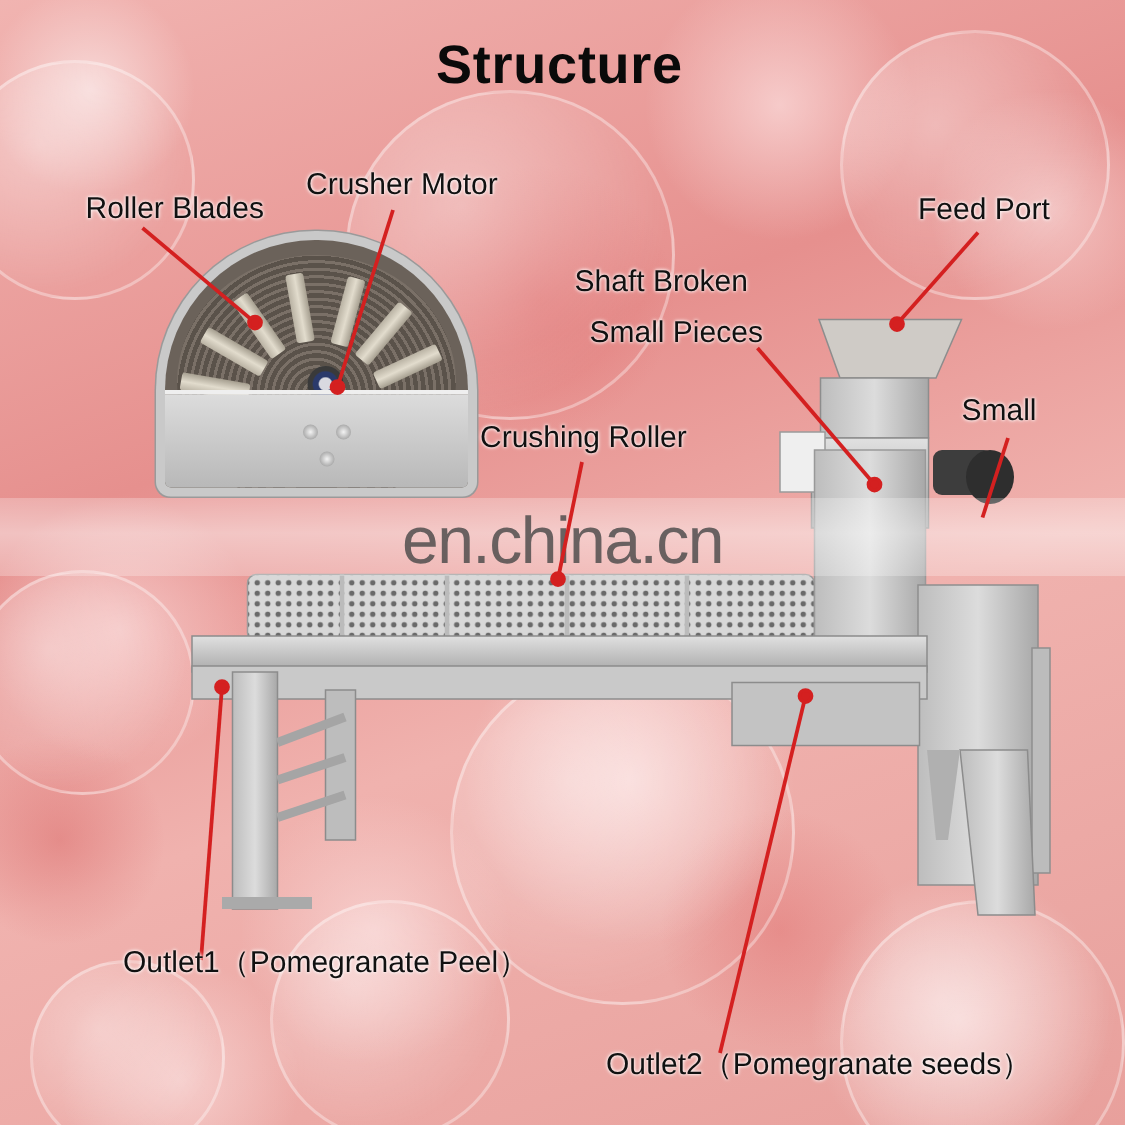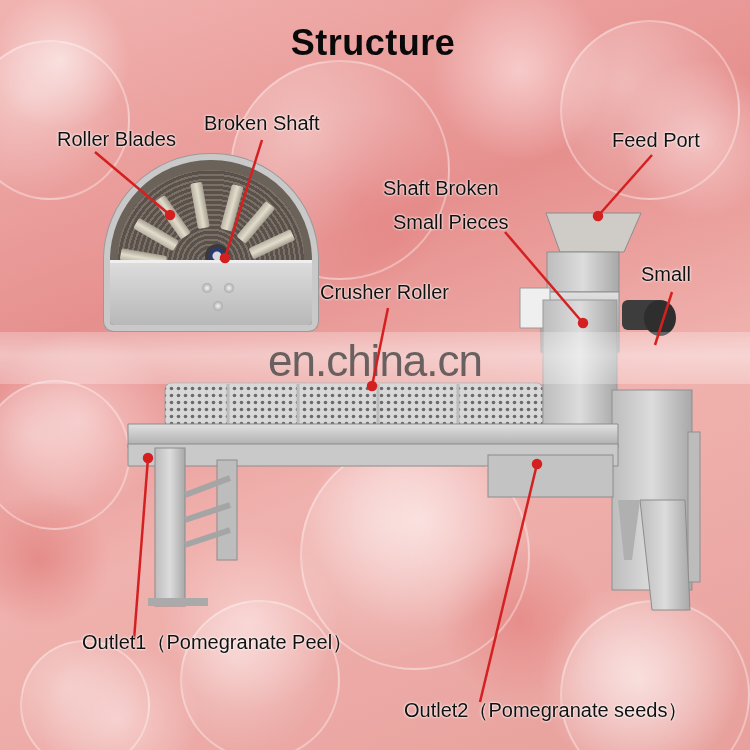--- a/index.html
+++ b/index.html
@@ -182,20 +182,20 @@
     <line x1="388" y1="308" x2="372" y2="386"></line>
     <circle cx="372" cy="386" r="4"></circle>
     <line x1="148" y1="458" x2="134" y2="640"></line>
     <circle cx="148" cy="458" r="4"></circle>
     <line x1="537" y1="464" x2="480" y2="702"></line>
     <circle cx="537" cy="464" r="4"></circle>
   </g>
 </svg>
 
 <div class="label" style="left:34px;top:127px;padding-left:23px;">Roller Blades</div>
-<div class="label" style="left:204px;top:111px;">Broken Shaft</div>
+<div class="label" style="left:204px;top:111px;">Crusher Motor</div>
 <div class="label" style="left:612px;top:128px;">Feed Port</div>
 <div class="label" style="left:383px;top:176px;">Shaft Broken</div>
 <div class="label" style="left:393px;top:210px;">Small Pieces</div>
 <div class="label" style="left:641px;top:262px;">Small</div>
-<div class="label" style="left:320px;top:280px;">Crusher Roller</div>
+<div class="label" style="left:320px;top:280px;">Crushing Roller</div>
 <div class="label" style="left:82px;top:630px;">Outlet1（Pomegranate Peel）</div>
 <div class="label" style="left:404px;top:698px;">Outlet2（Pomegranate seeds）</div>
 
 </body></html>

